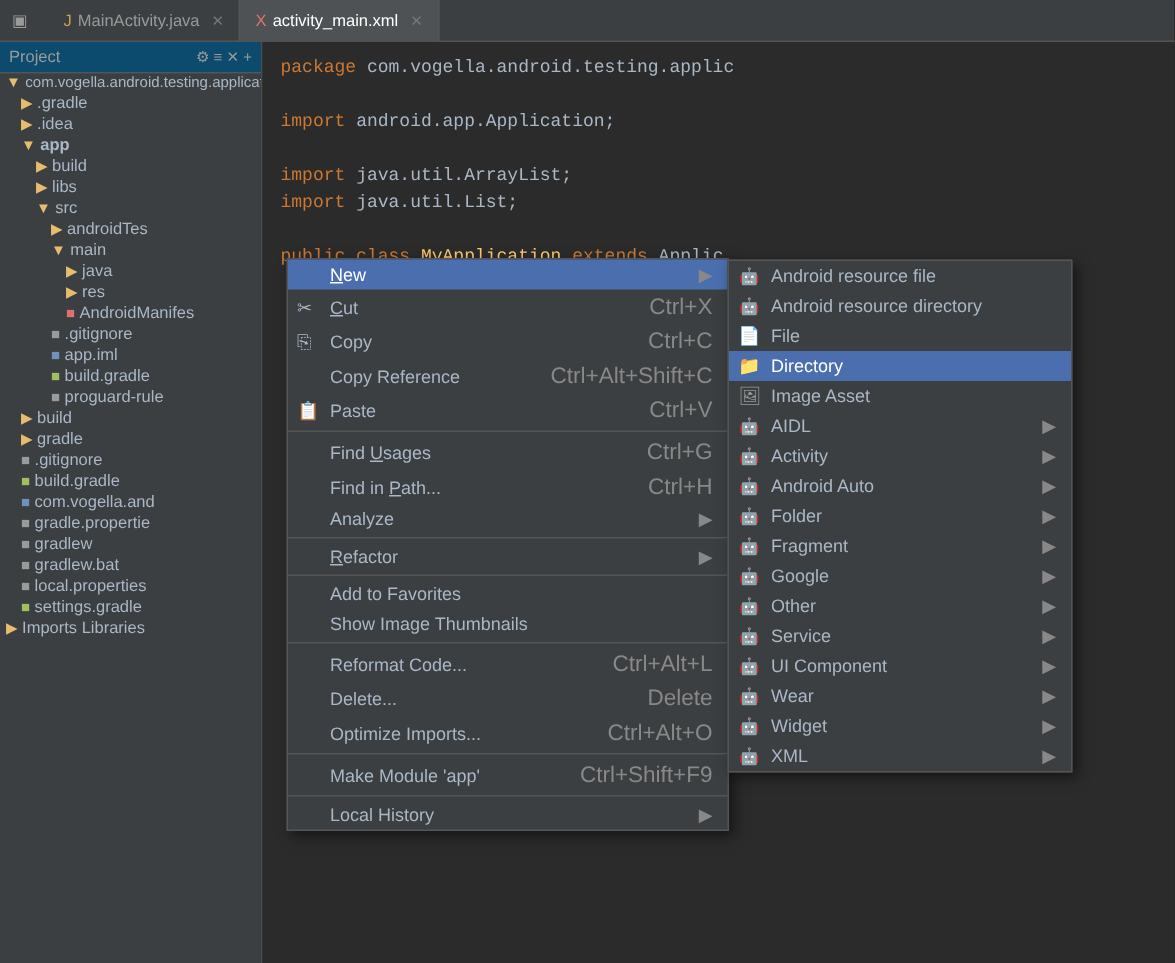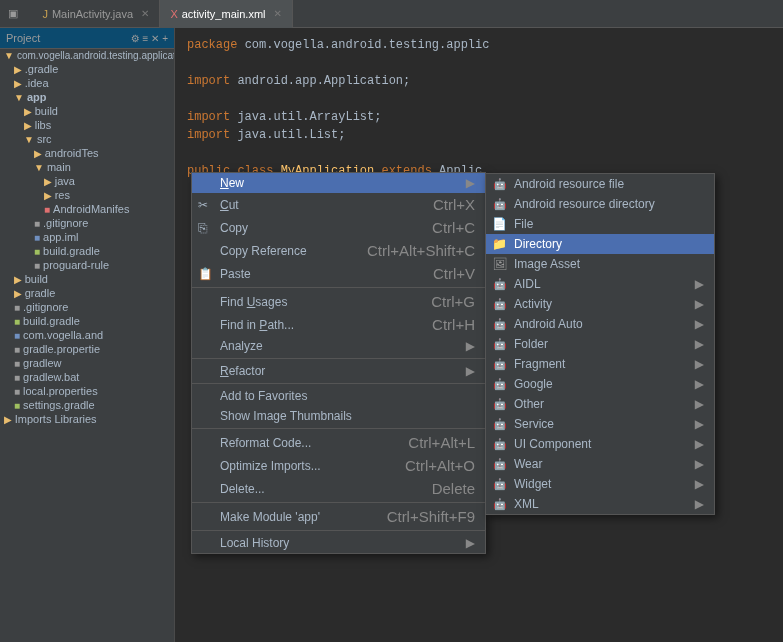--- a/index.html
+++ b/index.html
@@ -528,27 +528,27 @@
   </div>
   <div class="menu-item">
     <span>Show Image Thumbnails</span>
   </div>
   <div class="menu-separator"></div>
   <div class="menu-item">
     <span>Reformat Code...</span>
     <span class="shortcut">Ctrl+Alt+L</span>
   </div>
   <div class="menu-item">
+    <span>Delete...</span>
+    <span class="shortcut">Delete</span>
+  </div>
+  <div class="menu-item">
     <span>Optimize Imports...</span>
     <span class="shortcut">Ctrl+Alt+O</span>
   </div>
-  <div class="menu-item">
-    <span>Delete...</span>
-    <span class="shortcut">Delete</span>
-  </div>
   <div class="menu-separator"></div>
   <div class="menu-item">
     <span>Make Module 'app'</span>
     <span class="shortcut">Ctrl+Shift+F9</span>
   </div>
   <div class="menu-separator"></div>
   <div class="menu-item">
     <span>Local History</span>
     <span class="has-sub">▶</span>
   </div>

